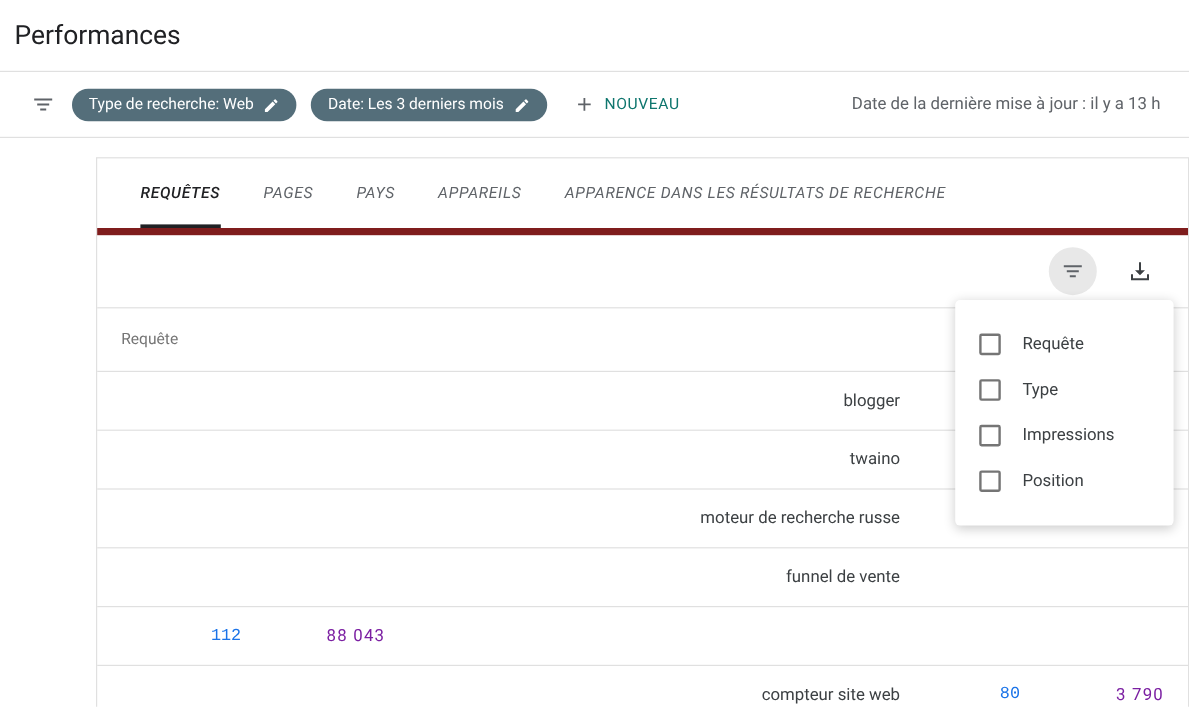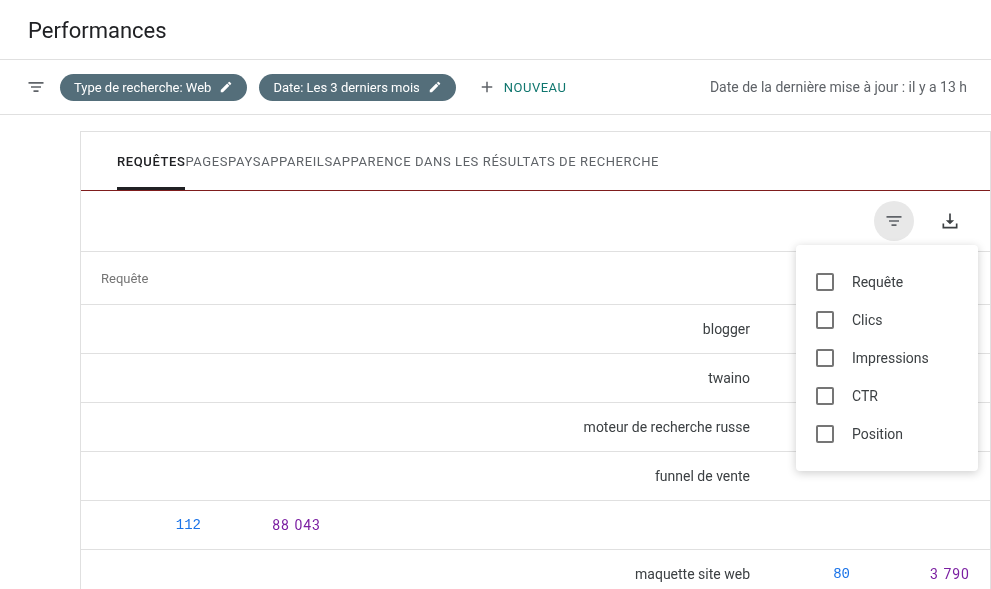--- a/index.html
+++ b/index.html
@@ -1,28 +1,28 @@
 <!DOCTYPE html>
 <html><head>
 <meta charset="utf-8">
 <style>
 * { margin: 0; padding: 0; box-sizing: border-box; }
 body { font-family: Roboto, Arial, sans-serif; font-size: 14px; color: #3c4043; background: #fff; width: 991px; height: 589px; overflow: hidden; }
-.header { padding: 18px 28px 16px; font-size: 22px; color: #202124; }
+.header { padding: 18px 12px 16px; font-size: 22px; color: #202124; }
 .filter-bar { display: flex; align-items: center; padding: 12px 24px; border-top: 1px solid #e0e0e0; gap: 12px; }
 .icon-btn { display: inline-flex; align-items: center; justify-content: center; width: 24px; height: 24px; color: #5f6368; cursor: pointer; }
-.chip { display: inline-flex; align-items: flex-start; background: #546e7a; color: #fff; border-radius: 16px; padding: 6px 14px; font-size: 13px; gap: 8px; cursor: pointer; }
+.chip { display: inline-flex; align-items: flex-end; background: #546e7a; color: #fff; border-radius: 16px; padding: 6px 14px; font-size: 13px; gap: 8px; cursor: pointer; }
 .chip svg { fill: #fff; }
 .new-btn { display: inline-flex; align-items: center; gap: 8px; color: #0f766e; letter-spacing: 0.5px; font-size: 13px; cursor: pointer; padding: 6px 10px; }
 .new-btn svg { fill: #5f6368; }
 .spacer { flex: 1; }
 .update-text { color: #5f6368; font-size: 14px; white-space: nowrap; }
 .content { border-top: 1px solid #e0e0e0; padding: 16px 0 0 80px; }
 .card { border: 1px solid #e0e0e0; background: #fff; }
-.tabs { display: flex; padding: 0 36px; border-bottom: 1px solid #7f1d1d; }
+.tabs { display: flex; gap: 36px; padding: 0 36px; border-bottom: 6px solid #7f1d1d; font-style: italic; }
 .tab { padding: 22px 0 18px; font-size: 13px; letter-spacing: 0.6px; color: #5f6368; cursor: pointer; border-bottom: 3px solid transparent; }
 .tab.active { color: #202124; border-bottom-color: #202124; font-weight: 500; }
 .toolbar { display: flex; justify-content: flex-end; align-items: center; padding: 10px 20px; gap: 16px; border-bottom: 1px solid #e0e0e0; position: relative; }
 .toolbar-btn { width: 40px; height: 40px; border-radius: 50%; display: inline-flex; align-items: center; justify-content: center; cursor: pointer; color: #5f6368; }
 .toolbar-btn.active { background: #e8e8e8; }
 .table-header { display: flex; align-items: center; padding: 18px 20px; border-bottom: 1px solid #e0e0e0; color: #757575; font-size: 13px; }
 .col-query { flex: 1; }
 .col-arrow { margin-right: 40px; }
 .row { display: flex; align-items: center; padding: 16px 20px; border-bottom: 1px solid #e0e0e0; font-size: 14px; }
 .row .col-query { flex: 1; color: #3c4043; text-align: right; }
@@ -94,29 +94,25 @@
           </svg>
       </span>
 
       <div class="dropdown">
         <div class="dropdown-item">
           <span class="checkbox"></span>
           <span>Requête</span>
         </div>
         <div class="dropdown-item">
           <span class="checkbox"></span>
-          <span>Clics</span>
+          <span>Type</span>
         </div>
         <div class="dropdown-item">
           <span class="checkbox"></span>
           <span>Impressions</span>
-        </div>
-        <div class="dropdown-item">
-          <span class="checkbox"></span>
-          <span>CTR</span>
         </div>
         <div class="dropdown-item">
           <span class="checkbox"></span>
           <span>Position</span>
         </div>
       </div>
     </div>
 
     <div class="table-header">
       <span class="col-query">Requête</span>
@@ -145,18 +141,18 @@
     <div class="row">
       <span class="col-query">funnel de vente</span>
       <span class="clicks"></span>
       <span class="impressions"></span>
     </div>
     <div class="row">
       <span class="clicks">112</span>
       <span class="impressions">88 043</span>
     </div>
     <div class="row">
-      <span class="col-query">maquette site web</span>
+      <span class="col-query">compteur site web</span>
       <span class="clicks">80</span>
       <span class="impressions">3 790</span>
     </div>
   </div>
 </div>
 
 </body></html>

